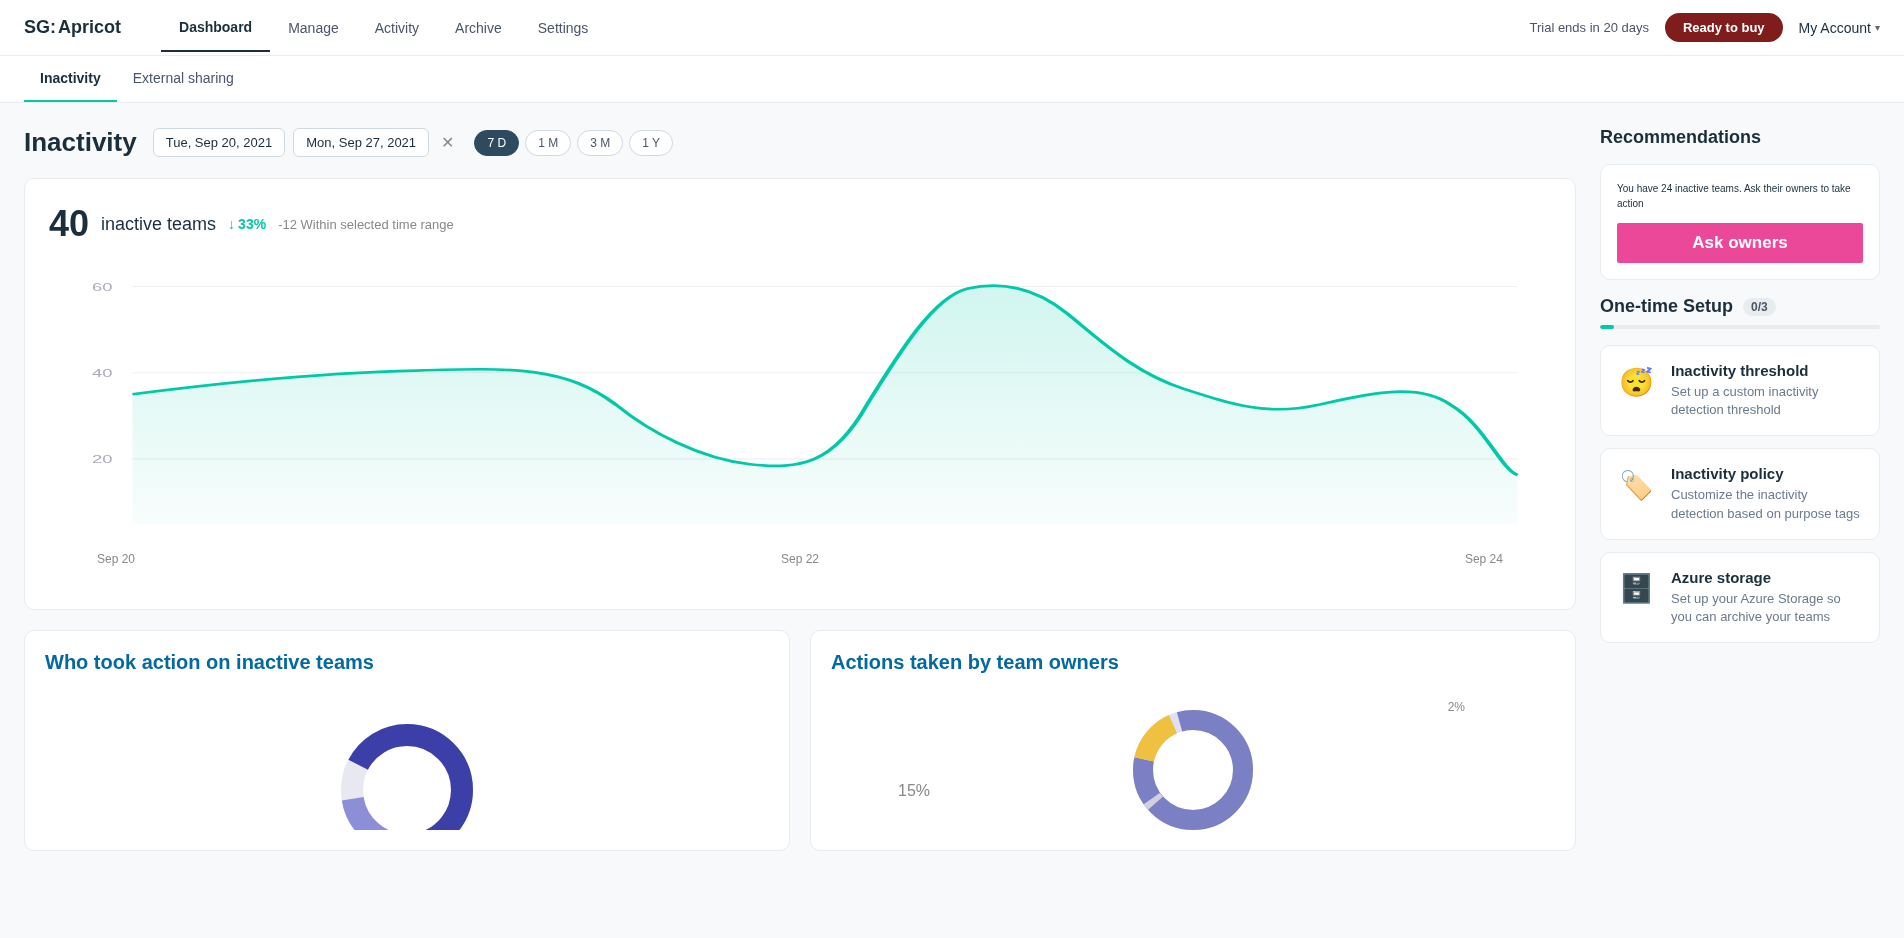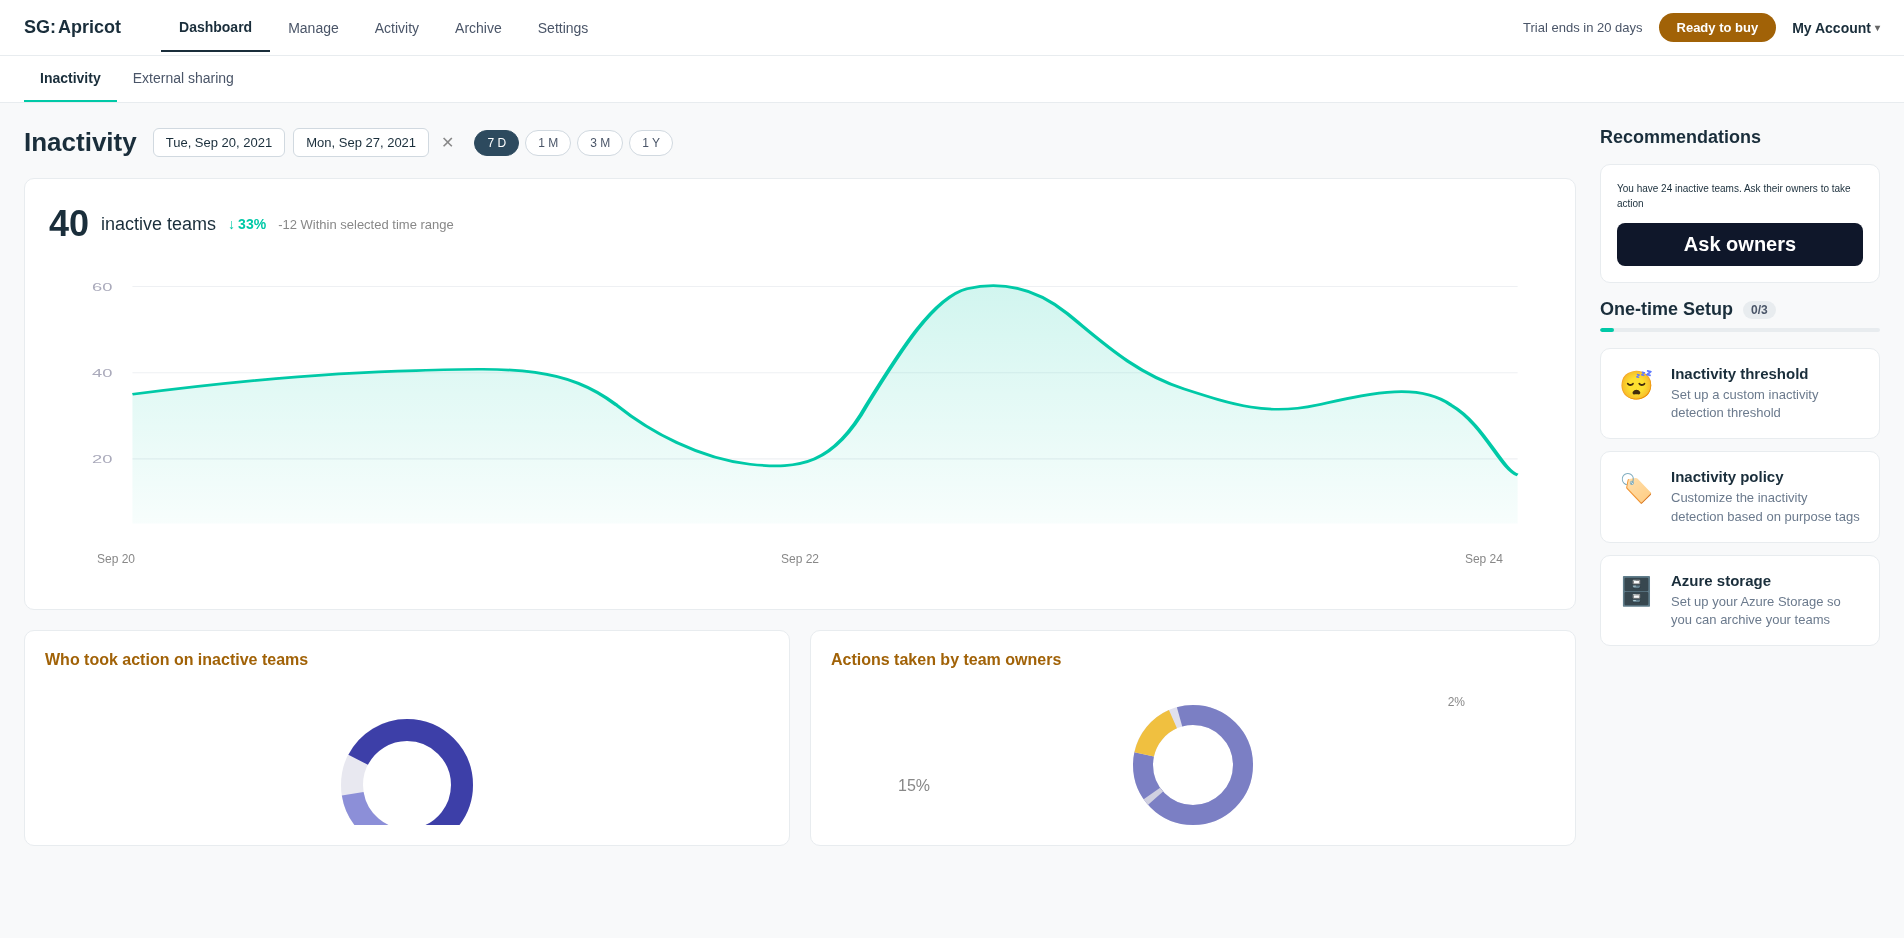--- a/index.html
+++ b/index.html
@@ -52,37 +52,37 @@
       display: flex;
       align-items: center;
       gap: 16px;
       margin-left: auto;
     }
     .trial-text {
       color: #4a5568;
       font-size: 13px;
     }
     .ready-to-buy-btn {
-      background: #a16207;
+      background: #7f1d1d;
       color: #fff;
       border: none;
       border-radius: 20px;
       padding: 7px 18px;
       font-size: 13px;
       font-weight: 600;
       cursor: pointer;
     }
     .my-account {
       display: flex;
       align-items: center;
       gap: 4px;
       color: #1a2e3b;
       font-size: 14px;
       cursor: pointer;
-      font-weight: 700;
+      font-weight: 400;
     }
     .chevron { font-size: 10px; color: #666; }
 
     
     .sub-nav {
       background: #fff;
       border-bottom: 1px solid #e8ecef;
       padding: 0 24px;
       display: flex;
       gap: 0;
@@ -233,23 +233,23 @@
       gap: 20px;
     }
     .bottom-card {
       background: #fff;
       border-radius: 10px;
       border: 1px solid #e8ecef;
       padding: 20px;
       min-height: 200px;
     }
     .bottom-card-title {
-      font-size: 16px;
+      font-size: 20px;
       font-weight: 700;
-      color: #a16207;
+      color: #0369a1;
       margin-bottom: 16px;
     }
     .donut-area {
       display: flex;
       justify-content: center;
       align-items: center;
       height: 140px;
     }
 
     
@@ -266,26 +266,26 @@
       padding: 16px;
       margin-bottom: 16px;
     }
     .rec-card-text {
       font-size: 10px;
       color: #1a2e3b;
       line-height: 1.5;
       margin-bottom: 12px;
     }
     .ask-owners-btn {
-      background: #0f172a;
+      background: #ec4899;
       color: #fff;
       border: none;
-      border-radius: 8px;
+      border-radius: 2px;
       padding: 10px;
-      font-size: 20px;
+      font-size: 17px;
       font-weight: 600;
       cursor: pointer;
       width: 100%;
     }
 
     .one-time-header {
       display: flex;
       align-items: center;
       gap: 10px;
       margin-bottom: 8px;

